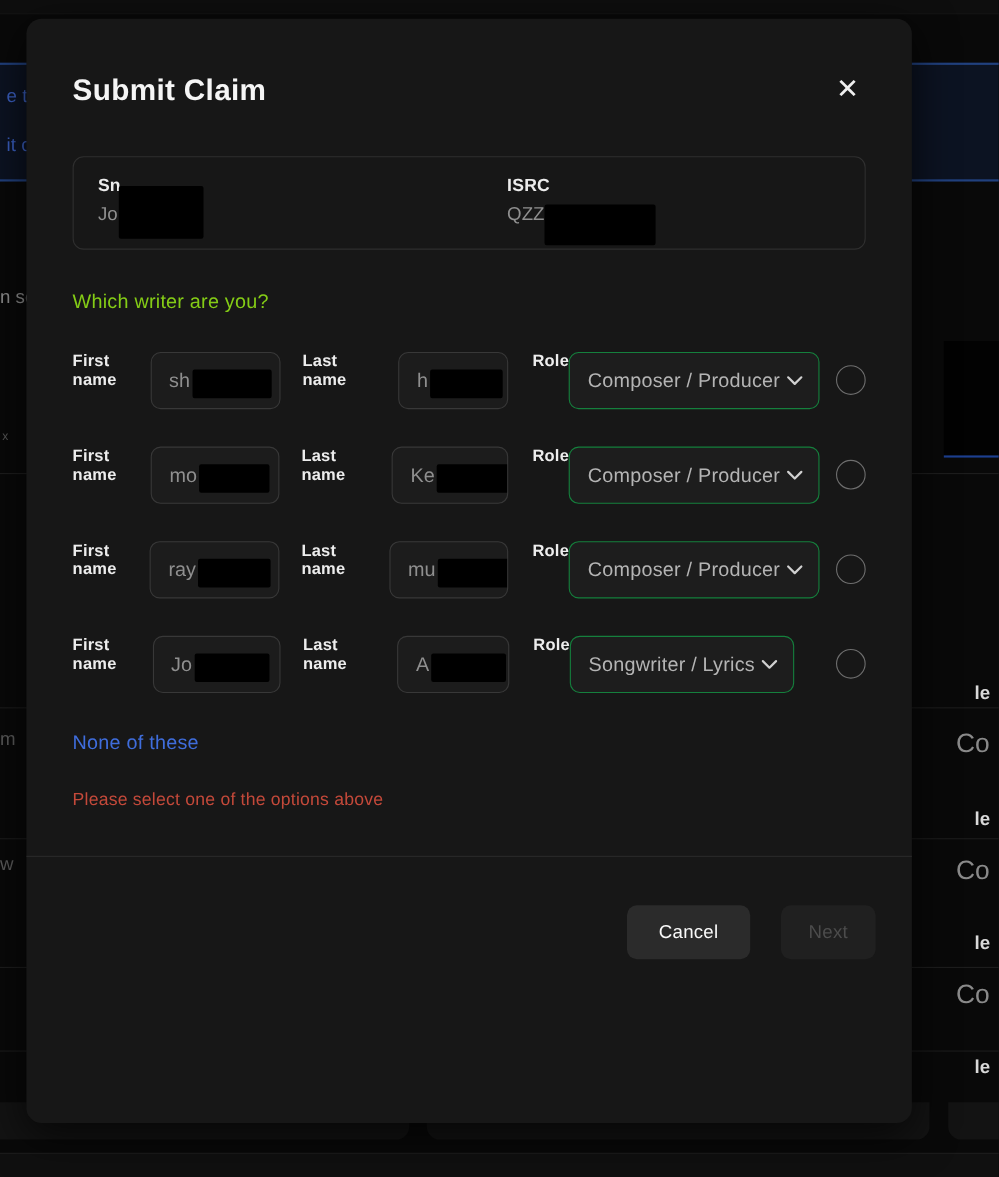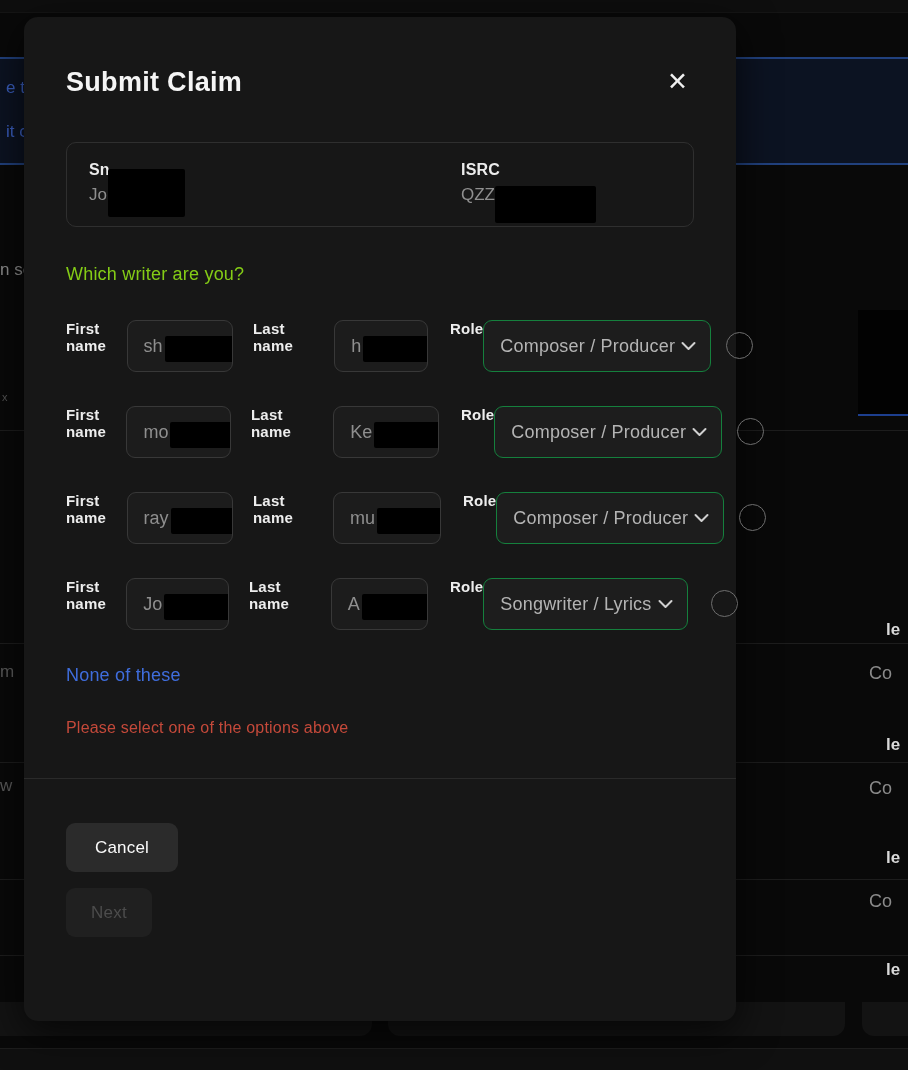--- a/index.html
+++ b/index.html
@@ -10,27 +10,27 @@
   .bg { position:absolute; inset:0; }
   .bg-topbar { position:absolute; left:0; top:0; width:908px; height:13px; background:#0e0e0e; border-bottom:1px solid #151515; }
   .bg-banner { position:absolute; left:0; top:57px; width:908px; height:108px; background:#0c1322; border-top:2px solid #21417e; border-bottom:2px solid #21417e; }
   .bg-banner .frag1 { position:absolute; left:6px; top:19px; color:#3a5fc0; font-size:17px; }
   .bg-banner .frag2 { position:absolute; left:6px; top:63px; color:#3a5fc0; font-size:17px; }
   .bg-line { position:absolute; left:0; width:908px; height:1px; background:#1d1d1d; }
   .bg-frag { position:absolute; color:#8e8e8e; font-size:17px; }
   .bg-frag.dim { color:#5a5a5a; }
   .bg-frag.tiny { font-size:11px; color:#555; }
   .bg-rlabel { position:absolute; left:886px; color:#d9d9d9; font-size:17px; font-weight:600; }
-  .bg-rvalue { position:absolute; left:869px; color:#8a8a8a; font-size:18px; }
+  .bg-rvalue { position:absolute; left:869px; color:#8a8a8a; font-size:24px; }
   .bg-darkblock { position:absolute; left:858px; top:310px; width:50px; height:106px; background:#020202; border-bottom:2px solid #1d3f8f; }
   .bg-card { position:absolute; top:1002px; height:34px; background:#131313; border-radius:0 0 12px 12px; }
   .bg-footer { position:absolute; left:0; top:1048px; width:908px; height:22px; background:#101010; border-top:1px solid #1d1d1d; }
 
   
-  .modal { position:absolute; left:24px; top:17px; width:712px; height:1004px; background:#171717; border-radius:14px; box-shadow:0 10px 40px rgba(0,0,0,.7); }
+  .modal { position:absolute; left:24px; top:17px; width:805px; height:1004px; background:#171717; border-radius:14px; box-shadow:0 10px 40px rgba(0,0,0,.7); }
   .modal-header { padding:50px 42px 0 42px; display:flex; justify-content:space-between; align-items:flex-start; }
   .modal-title { font-size:27px; font-weight:600; letter-spacing:.3px; color:#f5f5f5; line-height:30px; }
   .close-btn { background:none; border:none; color:#f0f0f0; font-size:25px; line-height:24px; cursor:pointer; margin:2px 6px 0 0; padding:0; }
 
   .track-info { position:relative; margin:45px 42px 0 42px; height:85px; border:1px solid #2f2f2f; border-radius:10px; padding:18px 22px 0 22px; display:flex; }
   .ti-col-left { width:372px; }
   .ti-label { font-size:16px; font-weight:600; letter-spacing:.2px; color:#ececec; }
   .ti-value { font-size:17px; color:#8f8f8f; margin-top:6px; }
   .redact { position:absolute; background:#000; border-radius:2px; }
   .redact-title { left:41px; top:26px; width:77px; height:48px; }
@@ -50,21 +50,21 @@
   .select { height:52px; background:#1d1d1d; border:1px solid #15803d; border-radius:9px; display:flex; align-items:center; justify-content:space-between; padding:0 14px 0 16px; font-size:18px; color:#b4b4b4; cursor:pointer; }
   .select-text { overflow:hidden; white-space:nowrap; max-width:200px; letter-spacing:.2px; }
   .chevron { flex:none; margin-left:6px; }
   .radio-col { margin-left:23px; margin-bottom:13px; }
   .radio { width:27px; height:27px; border:1.5px solid #6e6e6e; border-radius:50%; background:transparent; cursor:pointer; }
 
   .none-link { margin:0 42px; font-size:18px; color:#3f6ddc; line-height:22px; letter-spacing:.2px; cursor:pointer; display:inline-block; }
   .error-text { margin:32px 42px 0 42px; font-size:16px; color:#c4493a; line-height:19px; letter-spacing:.2px; }
 
   .modal-divider { margin-top:41px; border-top:1px solid #2a2a2a; height:0; }
-  .modal-footer { display:flex; justify-content:flex-end; gap:16px; padding:44px 33px 0 42px;flex-direction:column; }
+  .modal-footer { display:flex; justify-content:flex-end; gap:28px; padding:44px 33px 0 42px; }
   .btn { height:49px; border:none; border-radius:9px; font-size:17px; font-family:"Liberation Sans",sans-serif; letter-spacing:.2px; cursor:pointer; }
   .btn-cancel { width:112px; background:#2b2b2b; color:#fafafa; }
   .btn-next { width:86px; background:#202020; color:#4c4c4c; cursor:default; }
 </style>
 </head>
 <body>
 
 <div class="bg">
   <div class="bg-topbar"></div>
 

